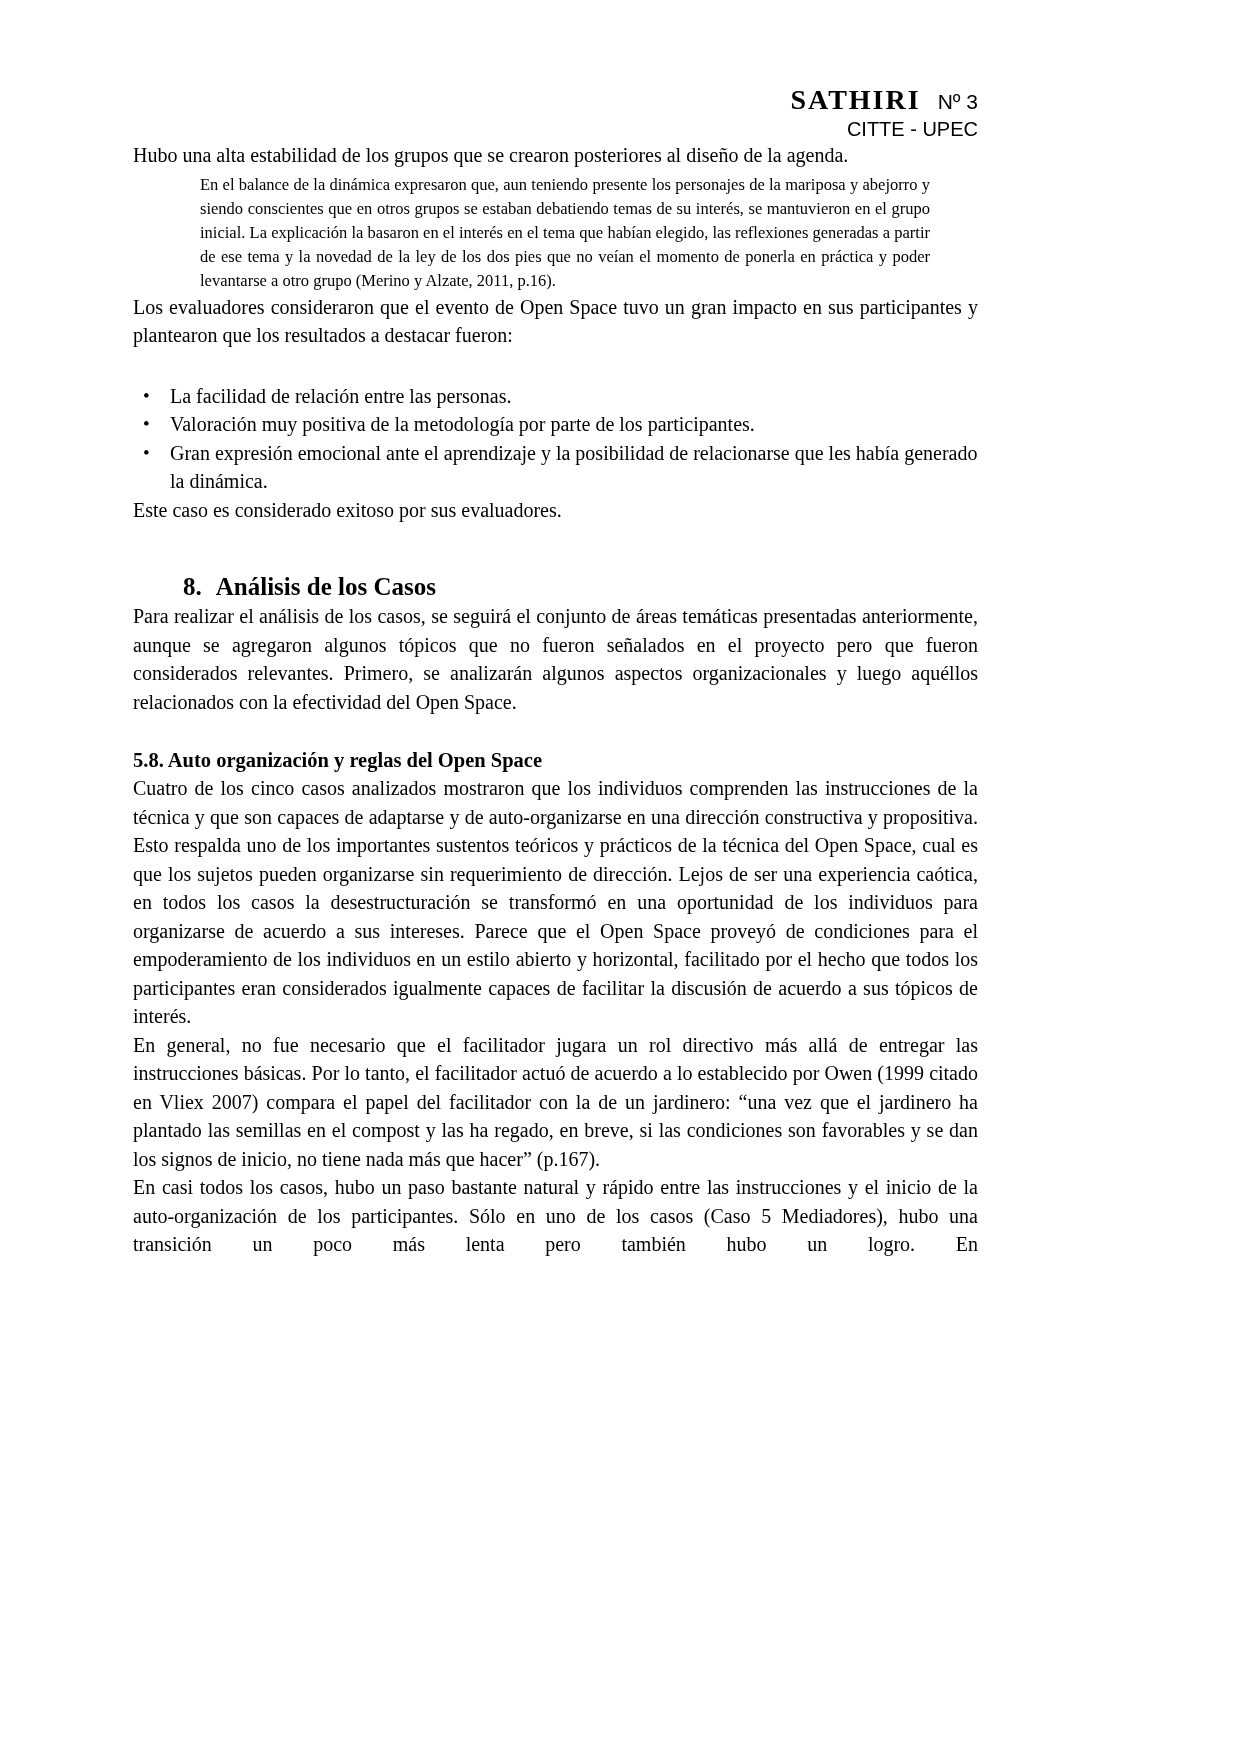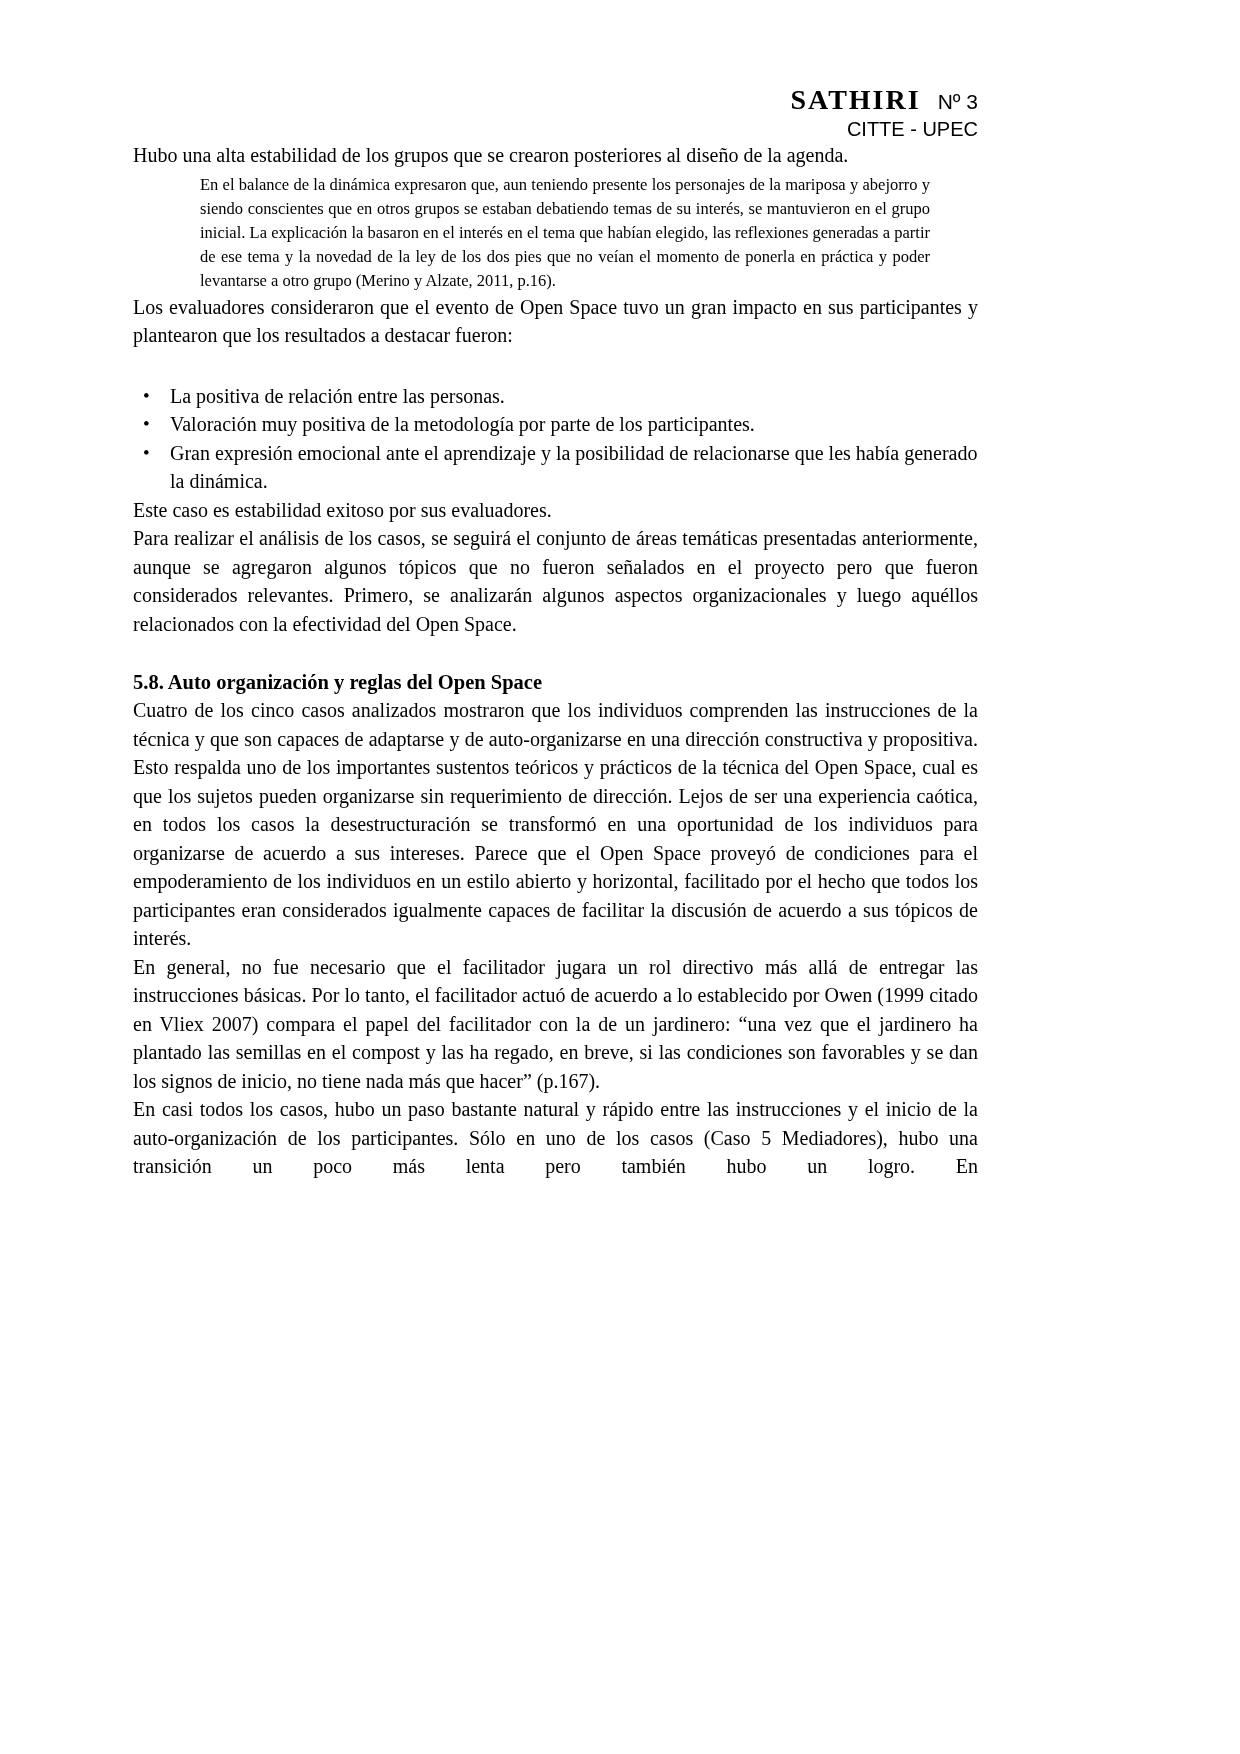--- a/index.html
+++ b/index.html
@@ -112,34 +112,37 @@
   <main>
     <p class="para p-intro">Hubo una alta estabilidad de los grupos que se crearon posteriores al diseño de la agenda.</p>
 
     <blockquote class="quote">En el balance de la dinámica expresaron que, aun teniendo presente los personajes de la mariposa y abejorro y siendo conscientes que en otros grupos se estaban debatiendo temas de su interés, se mantuvieron en el grupo inicial. La explicación la basaron en el interés en el tema que habían elegido, las reflexiones generadas a partir de ese tema y la novedad de la ley de los dos pies que no veían el momento de ponerla en práctica y poder levantarse a otro grupo (Merino y Alzate, 2011, p.16).</blockquote>
 
     <p class="para p-eval">Los evaluadores consideraron que el evento de Open Space tuvo un gran impacto en sus participantes y plantearon que los resultados a destacar fueron:</p>
 
     <ul class="bullets">
       <li>
         <span class="dot">•</span>
-        <span class="li-text">La positiva de relación entre las personas.</span>
+        <span class="li-text">La facilidad de relación entre las personas.</span>
       </li>
       <li>
         <span class="dot">•</span>
         <span class="li-text">Valoración muy positiva de la metodología por parte de los participantes.</span>
       </li>
       <li>
         <span class="dot">•</span>
         <span class="li-text">Gran expresión emocional ante el aprendizaje y la posibilidad de relacionarse que les había generado la dinámica.</span>
       </li>
     </ul>
 
-    <p class="para p-exitoso">Este caso es estabilidad exitoso por sus evaluadores.</p>
+    <p class="para p-exitoso">Este caso es considerado exitoso por sus evaluadores.</p>
 
+    <h1 class="h8">
+      <span class="h8-num">8.</span><span class="h8-title">Análisis de los Casos</span>
+    </h1>
 
     <p class="para p-realizar">Para realizar el análisis de los casos, se seguirá el conjunto de áreas temáticas presentadas anteriormente, aunque se agregaron algunos tópicos que no fueron señalados en el proyecto pero que fueron considerados relevantes. Primero, se analizarán algunos aspectos organizacionales y luego aquéllos relacionados con la efectividad del Open Space.</p>
 
     <h2 class="h81">5.8. Auto organización y reglas del Open Space</h2>
 
     <p class="para p-cuatro">Cuatro de los cinco casos analizados mostraron que los individuos comprenden las instrucciones de la técnica y que son capaces de adaptarse y de auto-organizarse en una dirección constructiva y propositiva. Esto respalda uno de los importantes sustentos teóricos y prácticos de la técnica del Open Space, cual es que los sujetos pueden organizarse sin requerimiento de dirección. Lejos de ser una experiencia caótica, en todos los casos la desestructuración se transformó en una oportunidad de los individuos para organizarse de acuerdo a sus intereses. Parece que el Open Space proveyó de condiciones para el empoderamiento de los individuos en un estilo abierto y horizontal, facilitado por el hecho que todos los participantes eran considerados igualmente capaces de facilitar la discusión de acuerdo a sus tópicos de interés.</p>
 
     <p class="para p-general">En general, no fue necesario que el facilitador jugara un rol directivo más allá de entregar las instrucciones básicas. Por lo tanto, el facilitador actuó de acuerdo a lo establecido por Owen (1999 citado en Vliex 2007) compara el papel del facilitador con la de un jardinero: “una vez que el jardinero ha plantado las semillas en el compost y las ha regado, en breve, si las condiciones son favorables y se dan los signos de inicio, no tiene nada más que hacer” (p.167).</p>
 
     <p class="para p-casi">En casi todos los casos, hubo un paso bastante natural y rápido entre las instrucciones y el inicio de la auto-organización de los participantes. Sólo en uno de los casos (Caso 5 Mediadores), hubo una transición un poco más lenta pero también hubo un logro. En</p>

